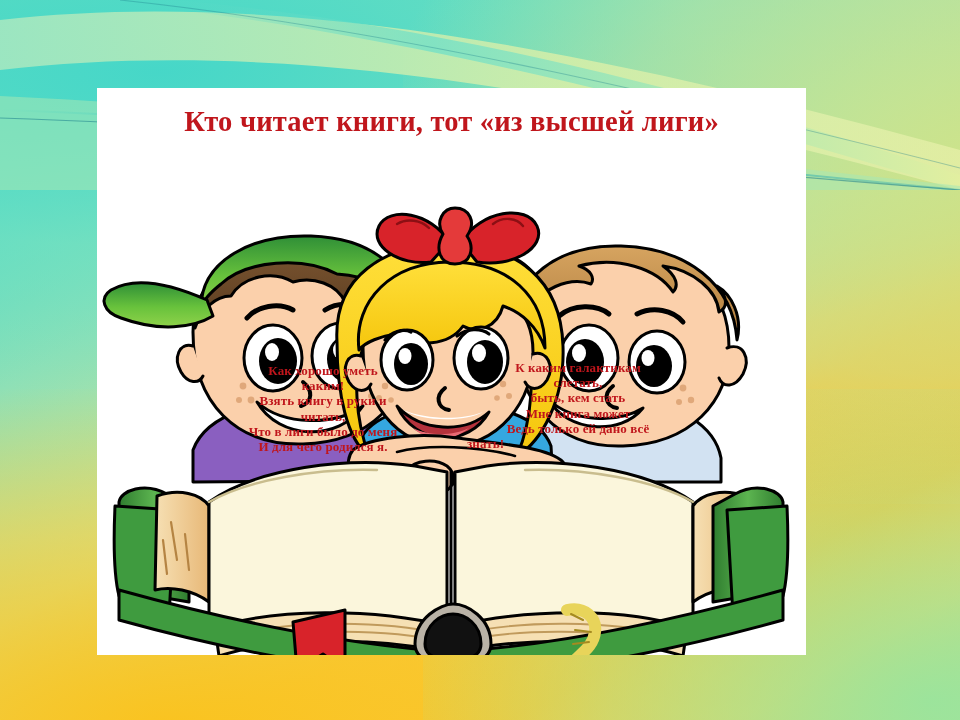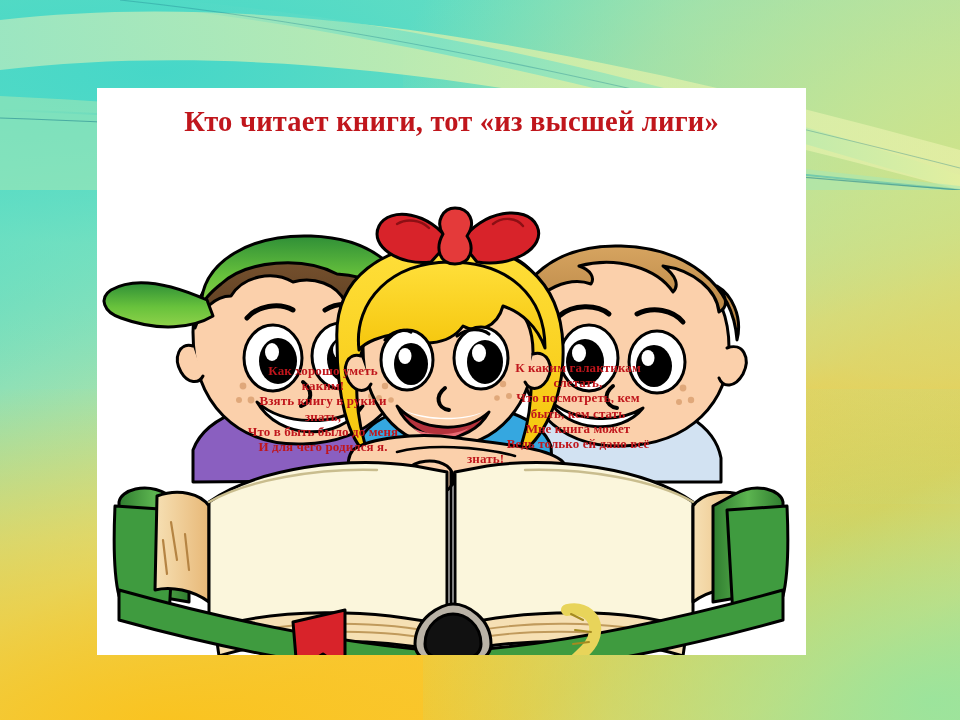--- a/index.html
+++ b/index.html
@@ -348,29 +348,28 @@
           </g>
         </g>
 
       </g>
     </svg>
 
     <div class="poem" id="poem-left">
       <span class="ln">Как хорошо уметь</span>
       <span class="ln">каким!</span>
       <span class="ln">Взять книгу в руки и</span>
-      <span class="ln">знать,</span>
-      <span class="ln">Что в быть было до меня</span>
+      <span class="ln">читать,</span>
+      <span class="ln">Что в лиги было до меня</span>
       <span class="ln">И для чего родился я.</span>
     </div>
 
     <div class="poem" id="poem-right">
       <span class="ln">К каким галактикам</span>
       <span class="ln">слетать,</span>
-      <span class="ln">Что посмотреть, кем</span>
       <span class="ln">быть, кем стать</span>
       <span class="ln">Мне книга может</span>
       <span class="ln">Ведь только ей дано всё</span>
       <span class="ln">знать!</span>
     </div>
 
   </div>
 </div>
 
 </body></html>

